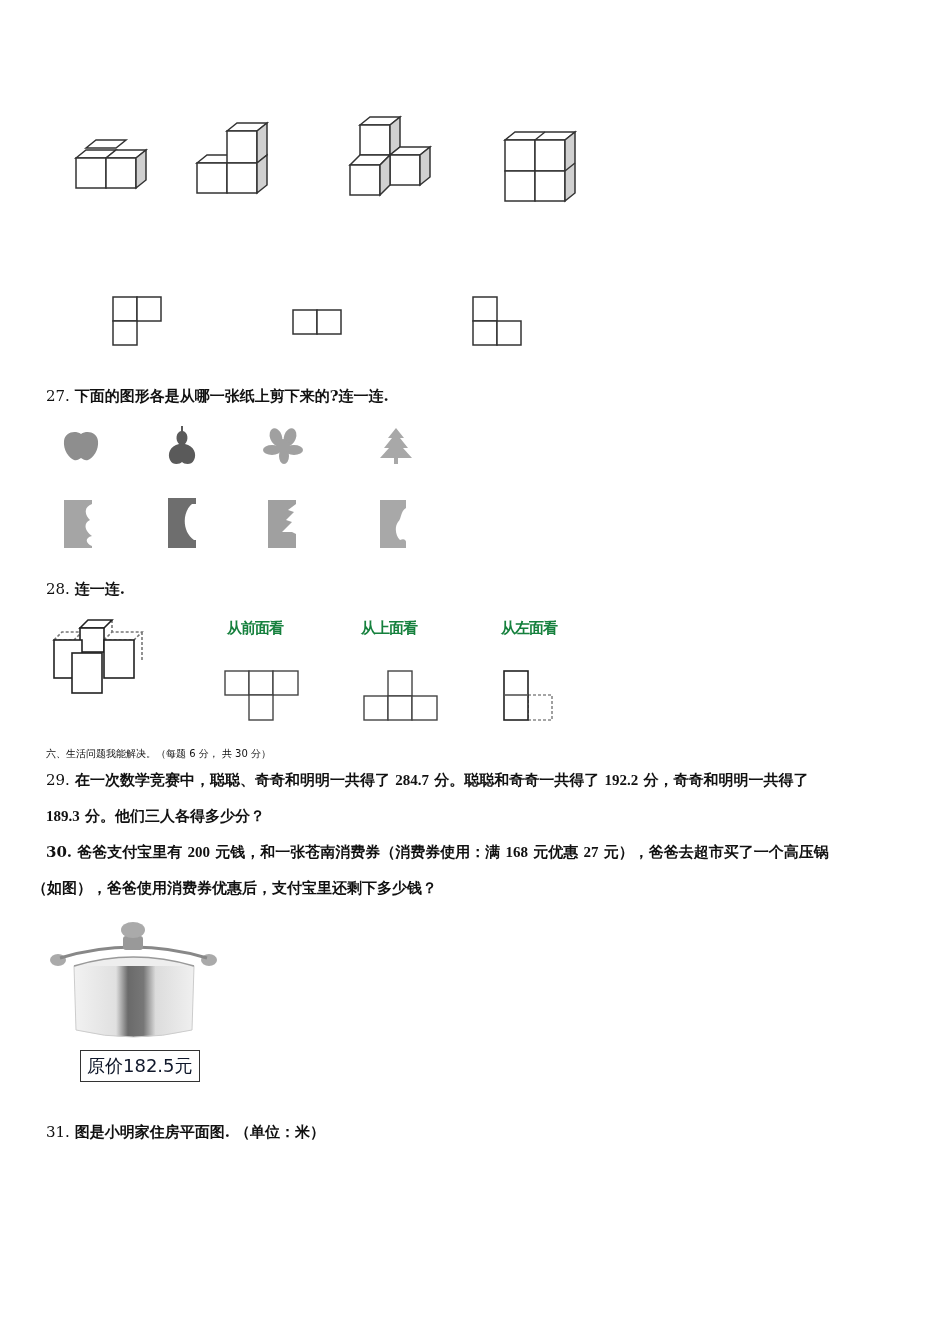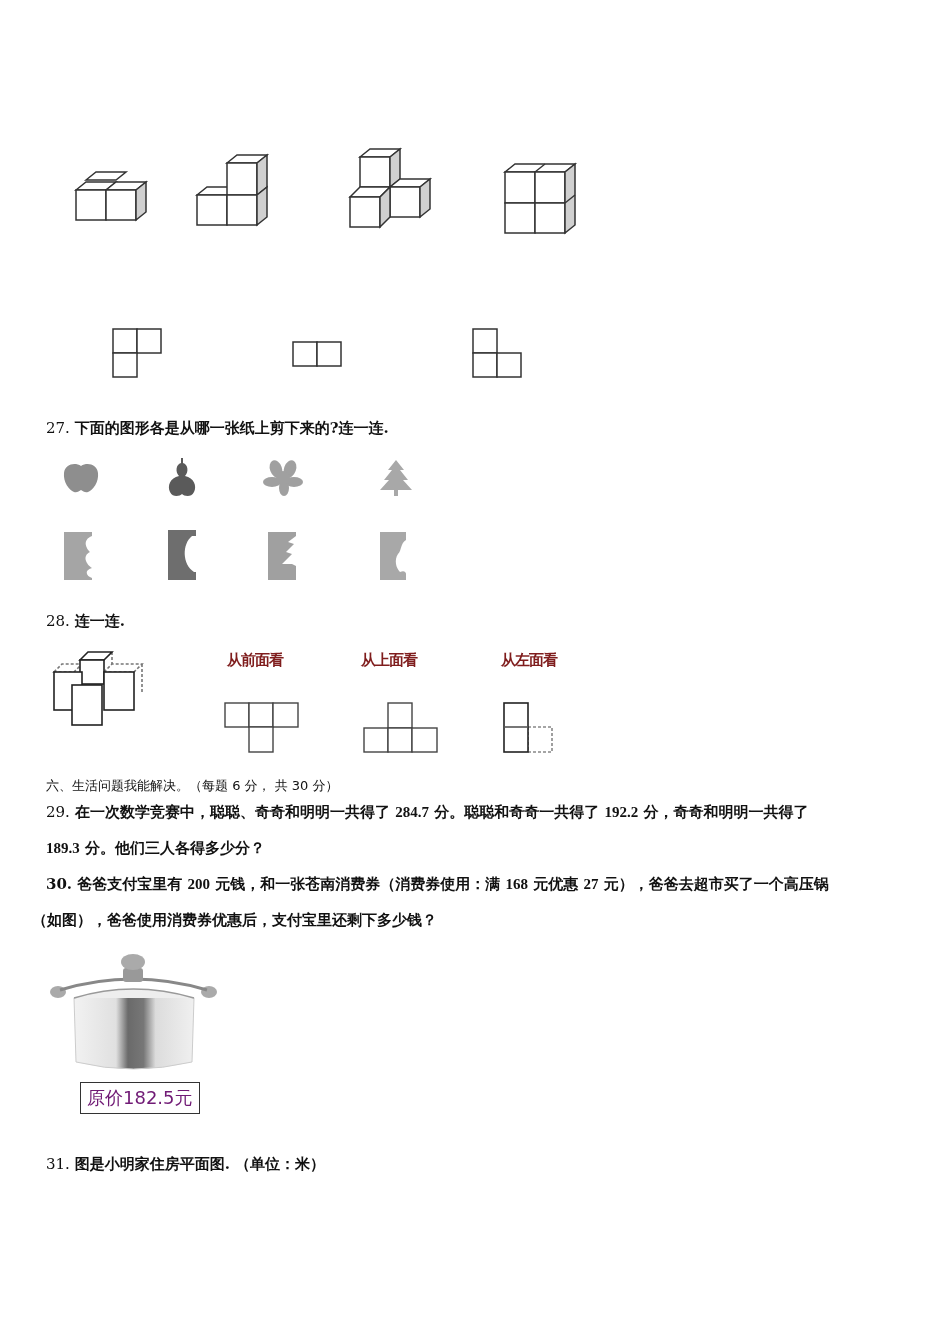--- a/index.html
+++ b/index.html
@@ -1,25 +1,25 @@
 <!DOCTYPE html>
 <html><head>
 <meta charset="utf-8">
 <style>
   html, body { margin: 0; padding: 0; background: #ffffff; }
   body { width: 950px; height: 1344px; position: relative; overflow: hidden;
          font-family: "DejaVu Serif", "Liberation Serif", serif; color: #111; }
-  .abs { position: absolute; margin-top: 32px; }
+  .abs { position: absolute; }
   .q-text { font-size: 15px; line-height: 20px; white-space: nowrap; font-weight: bold; }
   .q-text-light { font-size: 15px; line-height: 20px; white-space: nowrap; }
   .num { font-family: "Liberation Serif", serif; font-weight: bold; }
-  .view-label { font-size: 15px; font-weight: bold; color: #7f1d1d; font-family: "DejaVu Serif", serif; letter-spacing: -1px; }
+  .view-label { font-size: 15px; font-weight: bold; color: #15803d; font-family: "DejaVu Serif", serif; letter-spacing: -1px; }
   svg { display: block; overflow: visible; }
   .price-box { border: 1.5px solid #333; font-family: "DejaVu Sans", sans-serif; font-size: 18px;
-               padding: 2px 6px; line-height: 26px; color: #701a75; background: #fff; }
+               padding: 2px 6px; line-height: 26px; color: #0f172a; background: #fff; }
 </style>
 </head>
 <body>
 
 <div class="abs" style="left:76px; top:138px;">
   <svg width="75" height="52" viewBox="0 0 75 52">
     <g fill="#fff" stroke="#333" stroke-width="1.5">
       <polygon points="10,10 20,2 50,2 40,10"></polygon>
       <polygon points="0,20 10,12 40,12 30,20"></polygon>
       <polygon points="30,20 40,12 70,12 60,20"></polygon>
@@ -205,21 +205,21 @@
 <div class="abs" style="left:503px; top:670px;">
   <svg width="52" height="52" viewBox="0 0 52 52">
     <g fill="#fff" stroke="#222" stroke-width="1.6">
       <rect x="25" y="25" width="24" height="25" stroke="#888" stroke-dasharray="3,2"></rect>
       <rect x="1" y="1" width="24" height="49"></rect>
       <line x1="1" y1="25" x2="25" y2="25" stroke="#555"></line>
     </g>
   </svg>
 </div>
 
-<div class="abs q-text" style="left:46px; top:744px; font-weight:normal; font-family:'DejaVu Sans', sans-serif; font-size:13px;">六、生活问题我能解决。（每题  6  分，  共  30  分）</div>
+<div class="abs q-text" style="left:46px; top:744px; font-weight:normal; font-family:'DejaVu Sans', sans-serif; font-size:10px;">六、生活问题我能解决。（每题  6  分，  共  30  分）</div>
 
 <div class="abs q-text" style="left:46px; top:770px;">
   <span style="font-weight:normal;">29.</span>
   <span>在一次数学竞赛中，聪聪、奇奇和明明一共得了 </span><span class="num">284.7</span><span> 分。聪聪和奇奇一共得了 </span><span class="num">192.2</span><span> 分，奇奇和明明一共得了</span>
 </div>
 <div class="abs q-text" style="left:46px; top:806px;">
   <span class="num">189.3</span><span> 分。他们三人各得多少分？</span>
 </div>
 
 <div class="abs q-text" style="left:46px; top:842px;">

